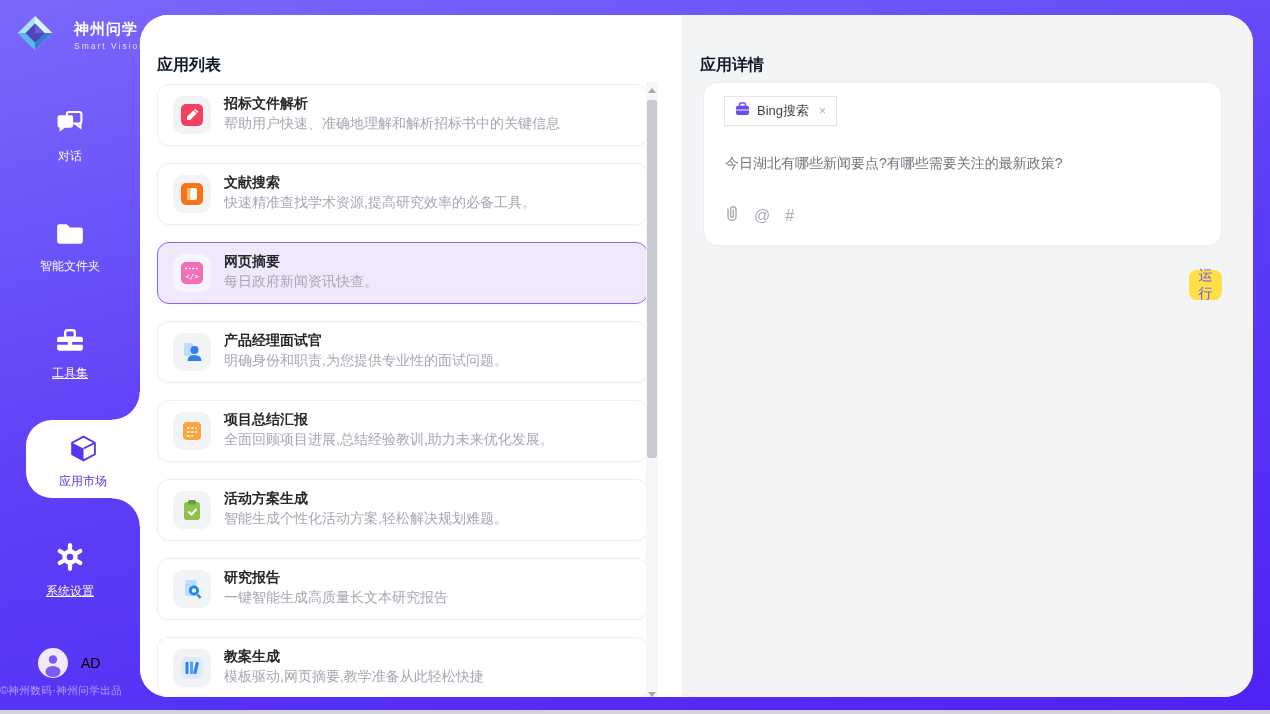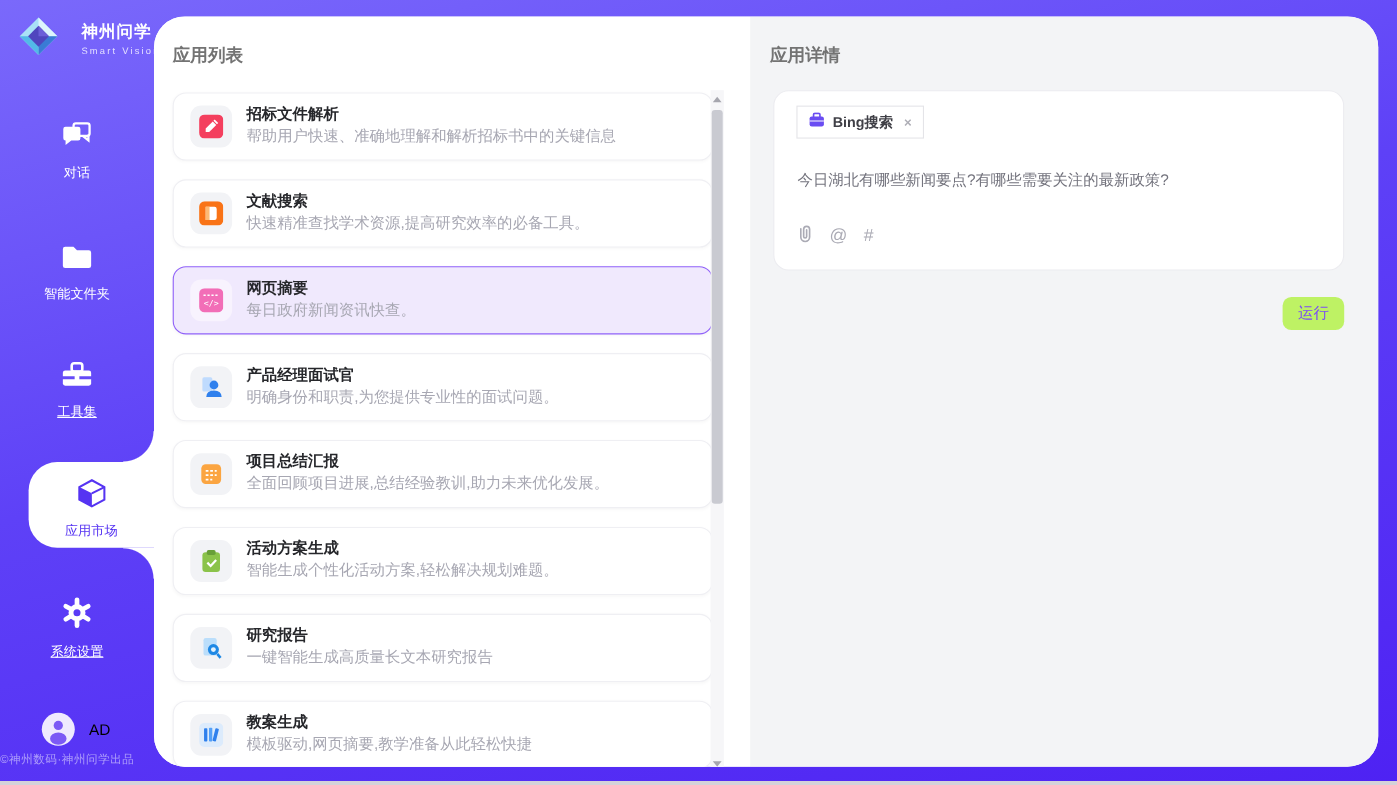--- a/index.html
+++ b/index.html
@@ -9,21 +9,21 @@
     font-family:"Liberation Sans","DejaVu Sans",sans-serif;
     -webkit-font-smoothing:antialiased;
   }
   
   .content-shell{
     position:absolute;left:140px;top:15px;width:1113px;height:682px;
     background:#fff;border-radius:28px;overflow:hidden;
   }
   .list-panel{position:absolute;left:0;top:0;width:542px;height:100%;background:#fff;}
   .detail-panel{position:absolute;left:542px;top:0;width:571px;height:100%;background:#F3F4F6;}
-  .panel-title{position:absolute;left:17px;top:25px;font-size:16px;font-weight:700;color:#737373;}
+  .panel-title{position:absolute;left:17px;top:40px;font-size:16px;font-weight:700;color:#0f172a;}
   .detail-panel .panel-title{left:18px;}
 
   
   .app-list{position:absolute;left:17px;top:69px;width:491px;height:613px;display:flex;flex-direction:column;gap:17px;}
   .app-card{
     position:relative;flex:0 0 62px;height:62px;background:#fff;
     border:1px solid #EFEFF3;border-radius:12px;box-shadow:0 1px 3px rgba(20,20,40,.03);
     box-sizing:border-box;cursor:pointer;
   }
   .app-card.selected{background:#F0E9FD;border-color:#9061F9;}
@@ -43,30 +43,30 @@
   .sb-thumb{position:absolute;left:1px;top:18px;width:10px;height:358px;background:#C9CAD1;border-radius:3px;}
 
   
   .prompt-card{
     position:absolute;left:21px;top:67px;width:519px;height:164px;background:#fff;
     border:1px solid #ECECF0;border-radius:14px;box-sizing:border-box;
   }
   .tool-tag{
     position:absolute;left:20px;top:13px;height:30px;padding:0 10px;
     border:1px solid #E4E4E8;border-radius:0;background:#fff;
-    display:inline-flex;align-items:center;gap:7px;box-sizing:border-box;cursor:pointer;font-weight:bold;
+    display:inline-flex;align-items:center;gap:7px;box-sizing:border-box;cursor:pointer;
   }
   .tool-tag .tag-label{font-size:13px;color:#3F3F46;}
   .tool-tag .tag-close{font-size:12px;color:#AEAEB6;margin-left:3px;cursor:pointer;}
   .prompt-text{position:absolute;left:21px;top:70px;width:470px;font-size:14px;color:#73737D;line-height:20px;}
   .attach-row{position:absolute;left:19px;bottom:18px;display:flex;align-items:center;gap:15px;color:#ABABB5;}
   .attach-row .txt-ic{font-size:16px;line-height:16px;cursor:pointer;}
   .run-btn{
-    position:absolute;right:31px;top:255px;width:56px;height:30px;border:none;border-radius:8px;
-    background:#bef264;color:#7C4DF5;font-size:14px;display:flex;align-items:center;justify-content:center;
+    position:absolute;right:31px;top:255px;width:33px;height:30px;border:none;border-radius:8px;
+    background:#fde047;color:#7C4DF5;font-size:14px;display:flex;align-items:center;justify-content:center;
     cursor:pointer;font-family:inherit;
   }
 
   
   .logo{position:absolute;left:16px;top:14px;display:flex;align-items:center;gap:20px;}
   .logo-text .cn{font-size:15px;font-weight:700;color:#fff;letter-spacing:1px;}
   .logo-text .en{font-size:8.5px;color:#E4E0FF;letter-spacing:2px;margin-top:2px;}
   .nav-item{position:absolute;left:0;width:140px;display:flex;flex-direction:column;align-items:center;gap:7px;cursor:pointer;}
   .nav-label{font-size:12px;color:#fff;}
   .nav-label.underlined{text-decoration:underline;}

